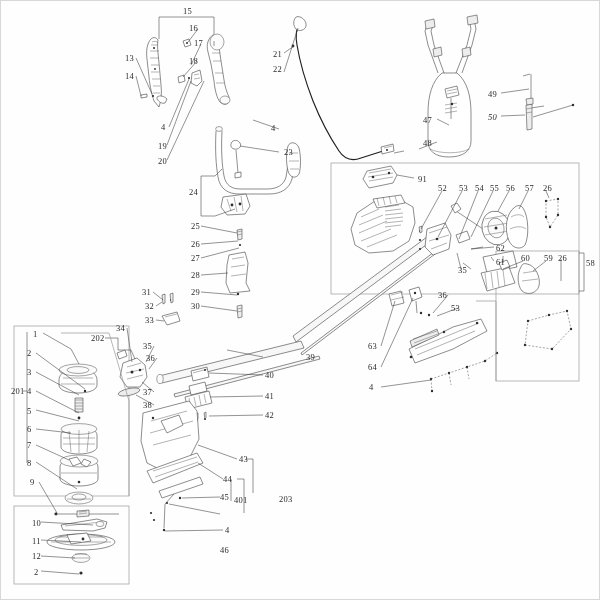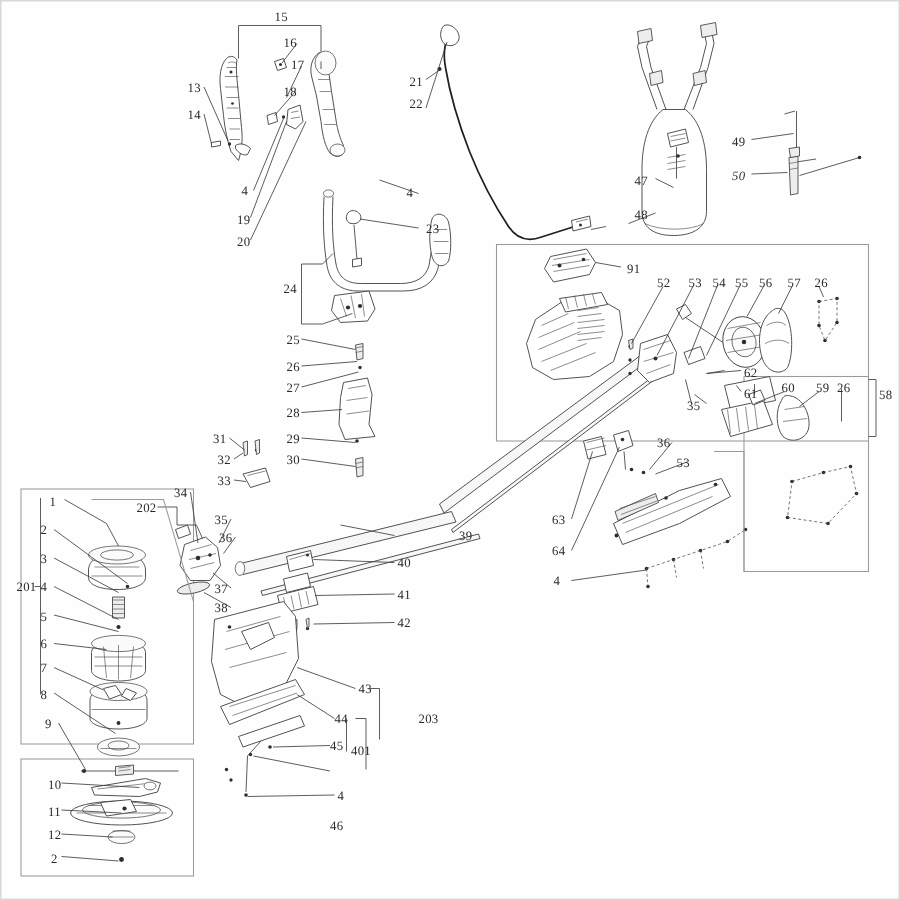--- a/index.html
+++ b/index.html
@@ -551,21 +551,21 @@
     <span class="lbl" style="left:264px;top:352px;margin-left:41px;">39</span>
     <span class="lbl" style="left:264px;top:370px;">40</span>
     <span class="lbl" style="left:264px;top:391px;">41</span>
     <span class="lbl" style="left:264px;top:410px;">42</span>
 
     <span class="lbl" style="left:238px;top:454px;">43</span>
     <span class="lbl" style="left:222px;top:474px;">44</span>
     <span class="lbl" style="left:219px;top:492px;">45</span>
     <span class="lbl" style="left:219px;top:509px;margin-top:36px;">46</span>
     <span class="lbl" style="left:224px;top:525px;">4</span>
-    <span class="lbl" style="left:254px;top:474px;padding-left:24px;">203</span>
+    <span class="lbl" style="left:254px;top:494px;padding-left:24px;">203</span>
     <span class="lbl" style="left:233px;top:495px;">401</span>
 
     <span class="lbl" style="left:422px;top:115px;">47</span>
     <span class="lbl" style="left:422px;top:138px;">48</span>
     <span class="lbl" style="left:487px;top:89px;">49</span>
     <span class="lbl" style="left:487px;top:112px;font-style:italic;">50</span>
 
     <span class="lbl" style="left:417px;top:174px;">91</span>
     <span class="lbl" style="left:437px;top:183px;">52</span>
     <span class="lbl" style="left:458px;top:183px;">53</span>

